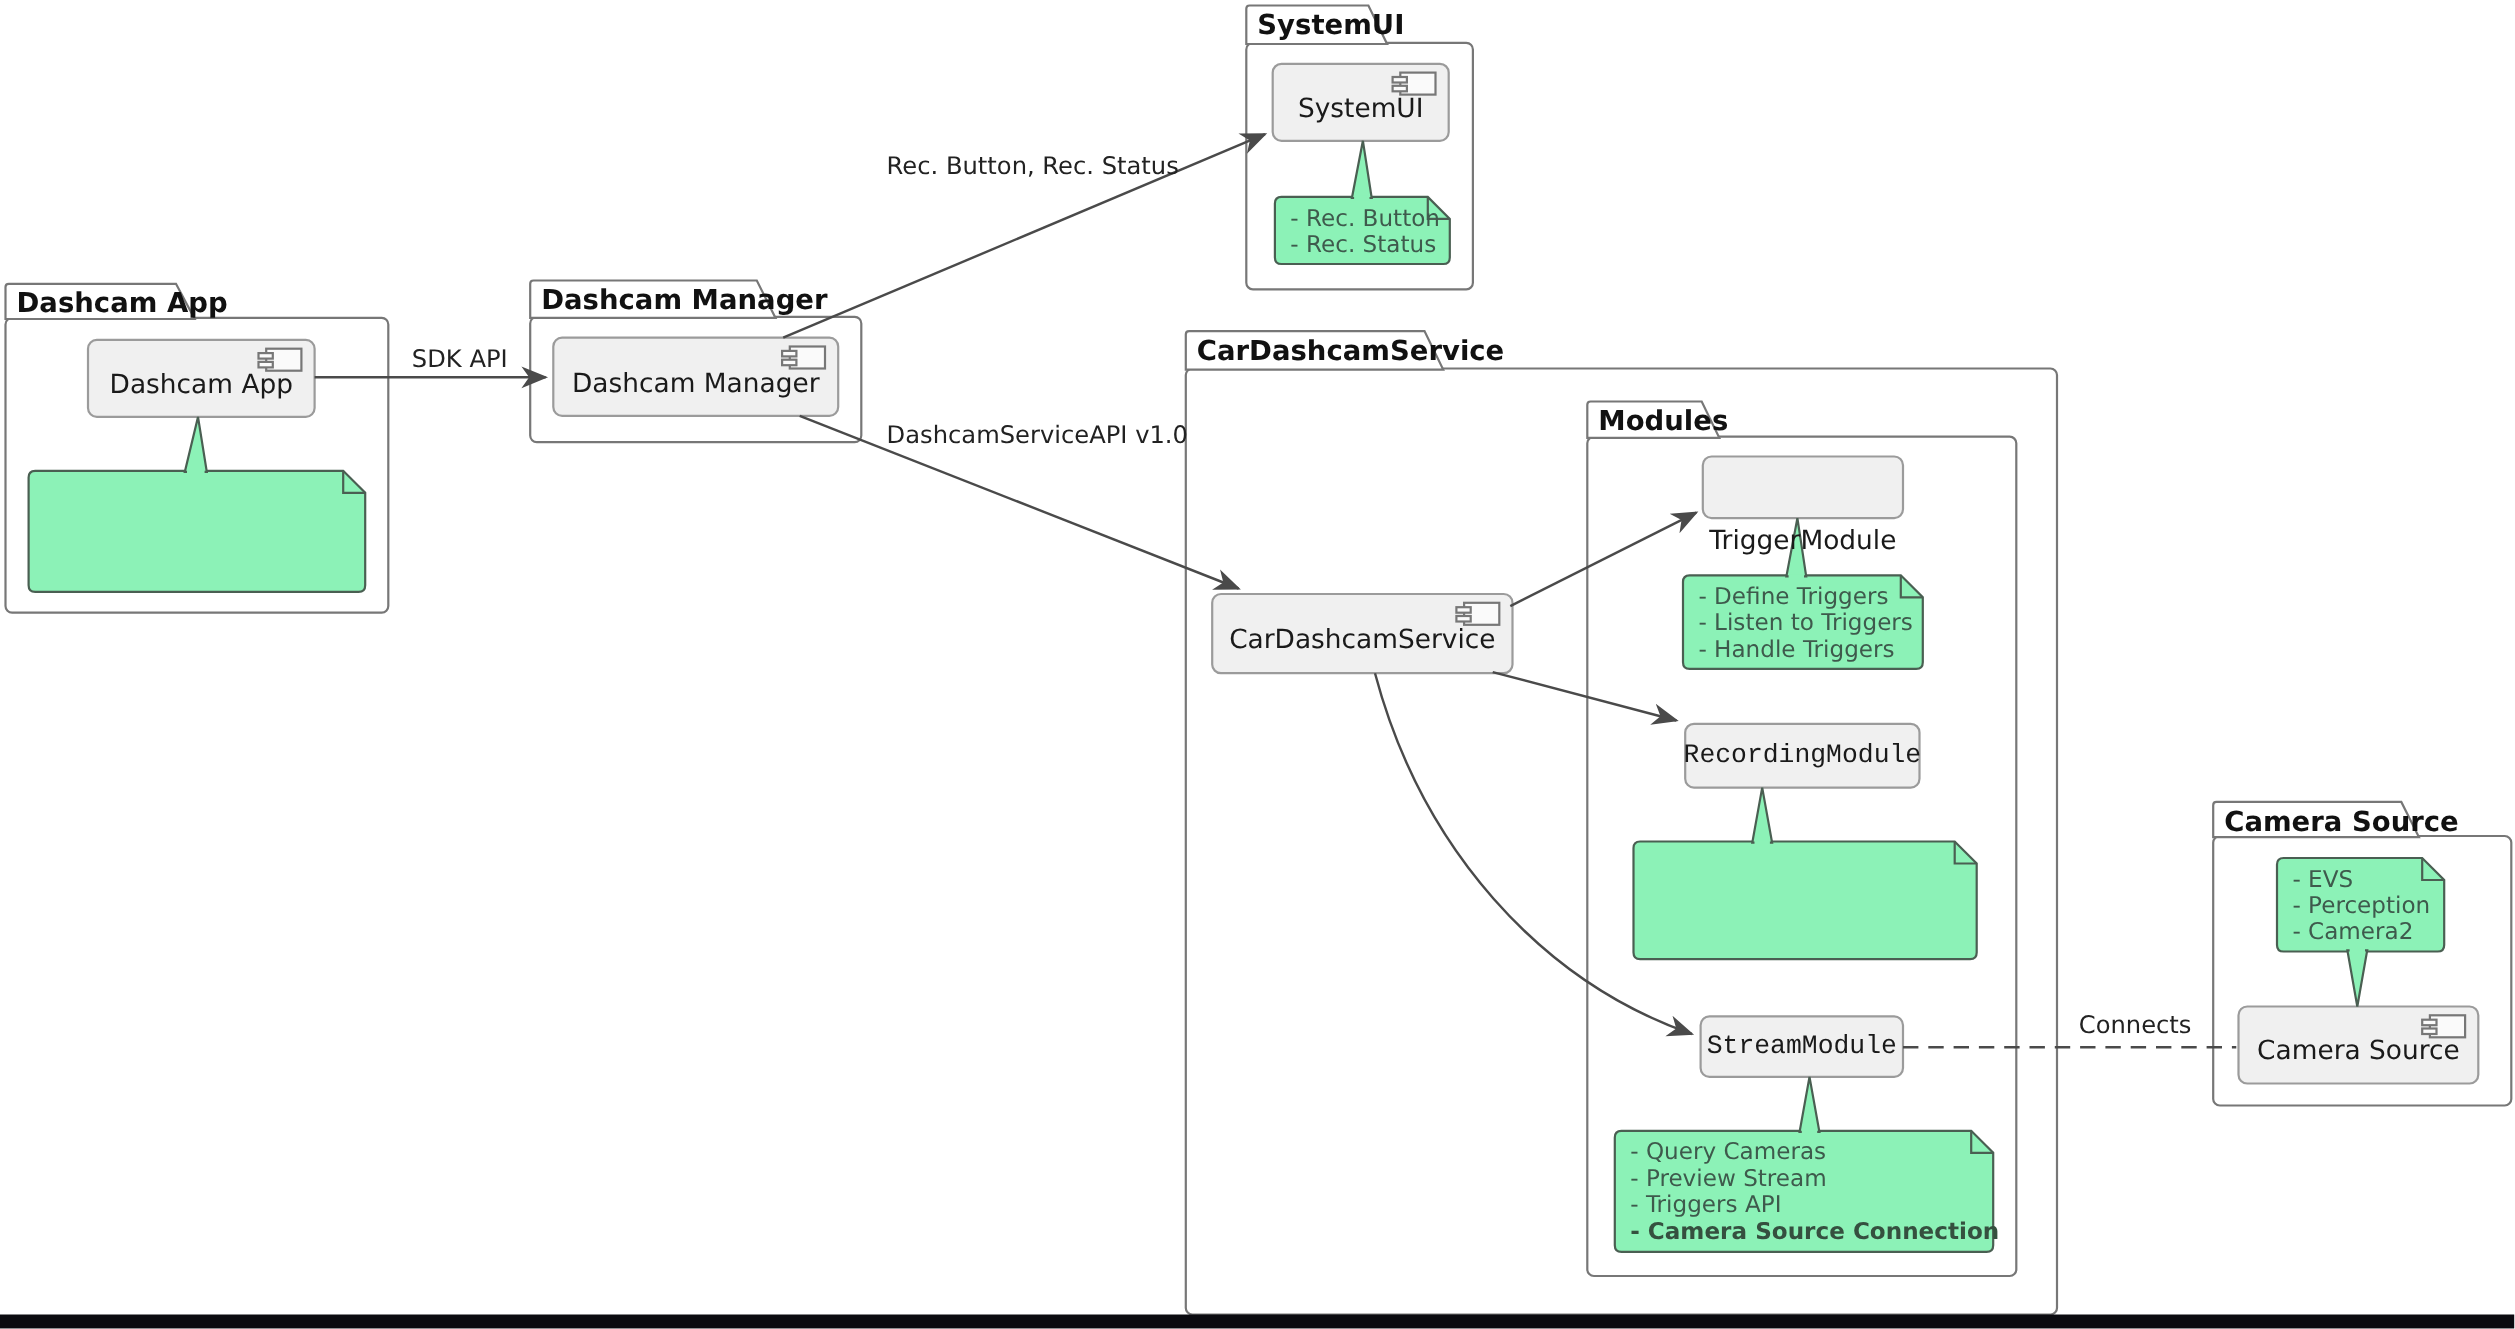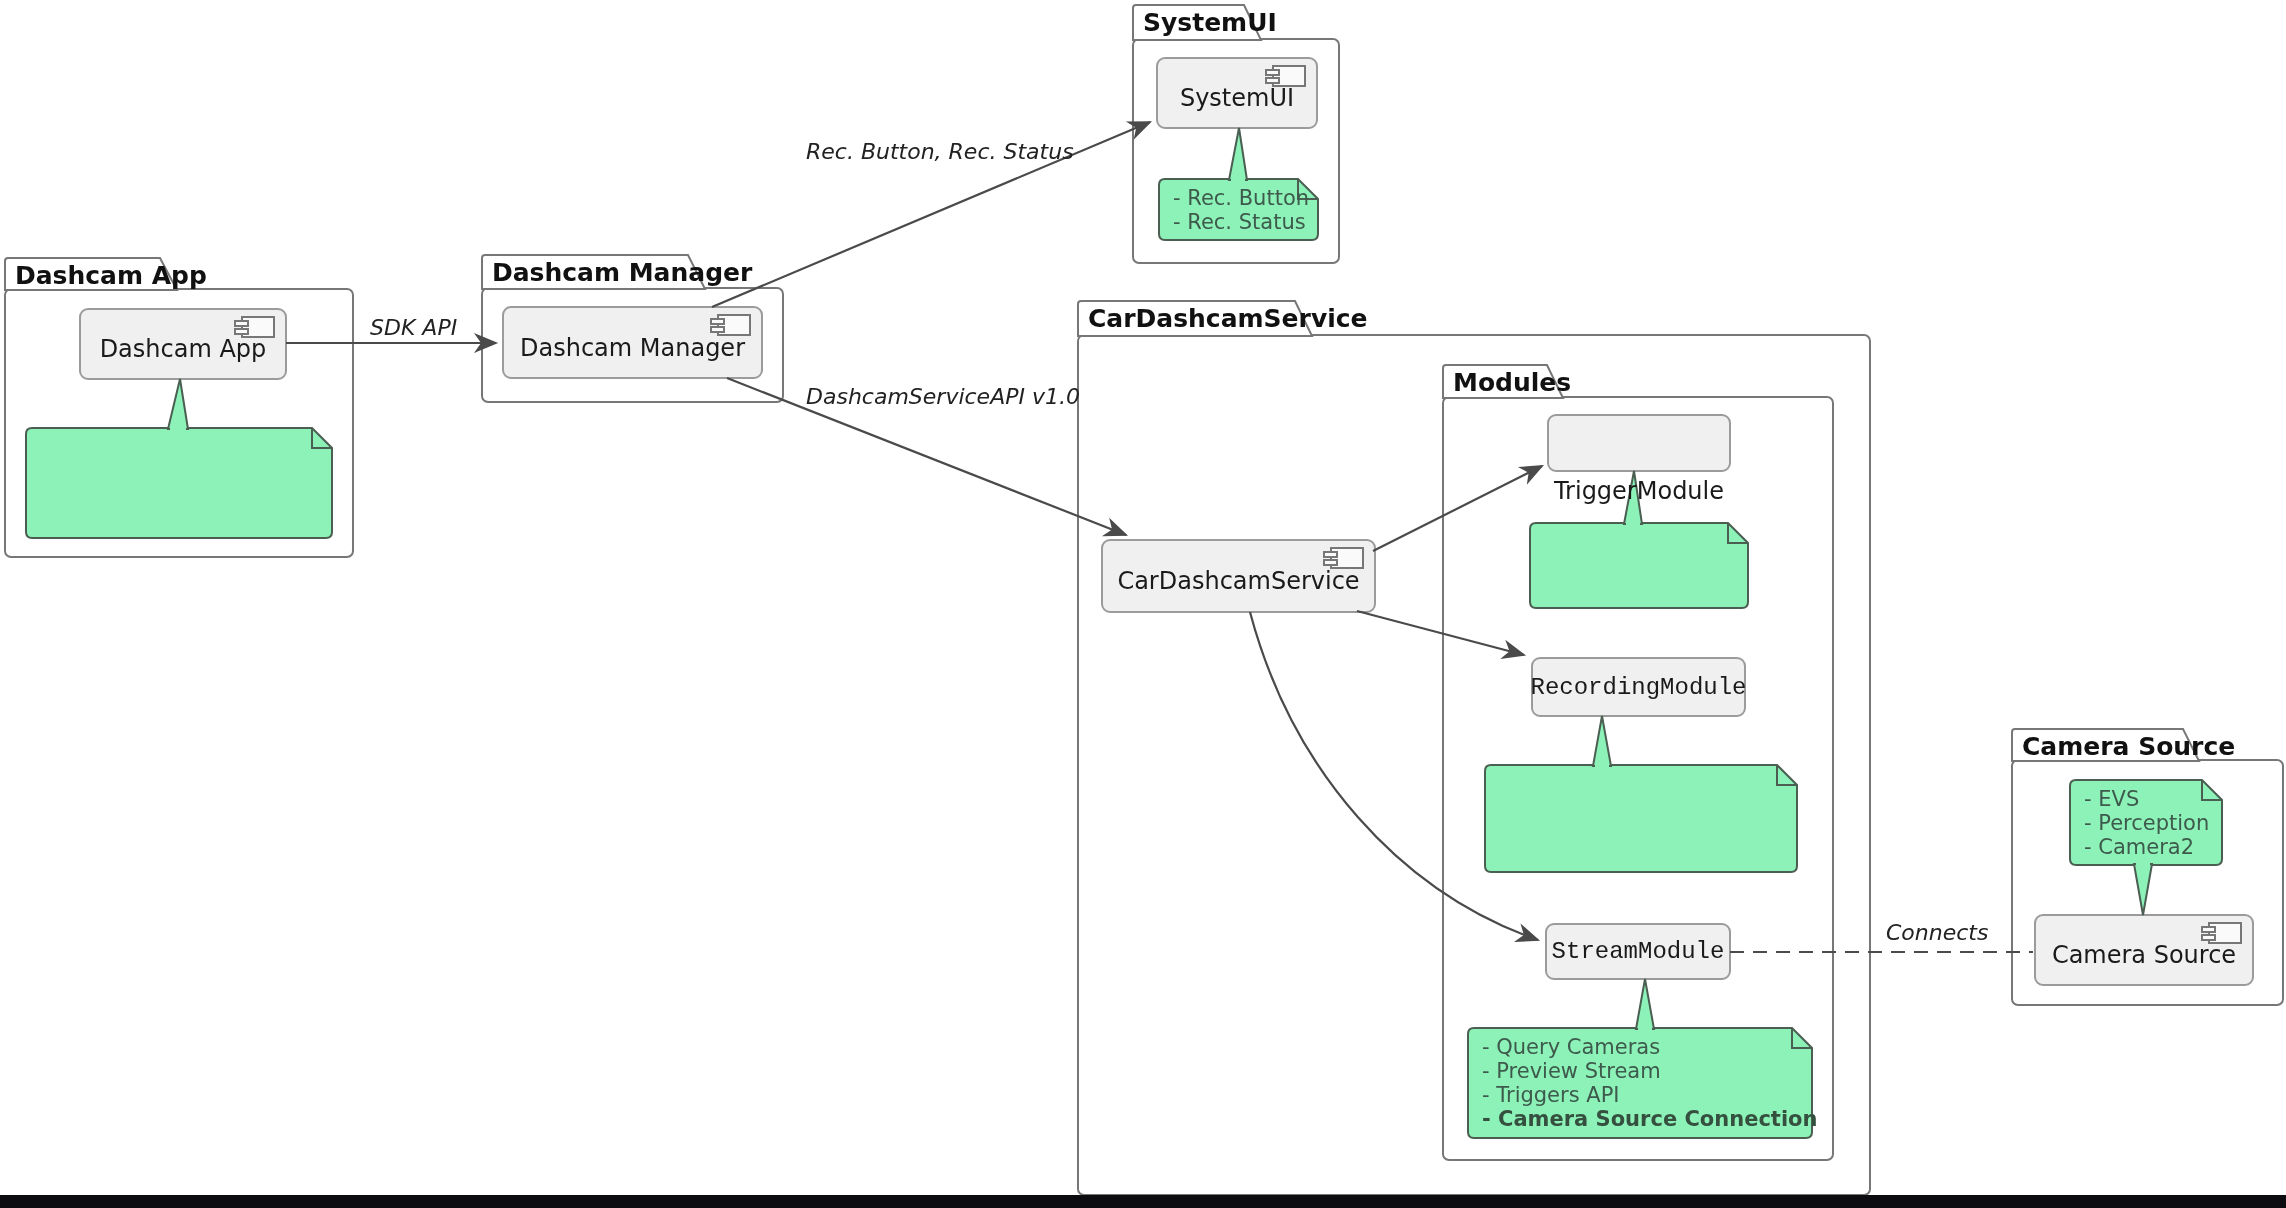--- a/index.html
+++ b/index.html
@@ -9,21 +9,21 @@
   #shapes{position:absolute;left:0;top:0;}
   .txt{position:absolute;white-space:nowrap;}
   .pkg-title{font-weight:bold;font-size:25px;color:#111;line-height:30px;height:30px;}
   .comp-label{display:flex;align-items:center;justify-content:center;
               font-size:24px;color:#1a1a1a;}
   .comp-label.iconned{padding-top:10px;box-sizing:border-box;}
   .note-text{font-size:21px;line-height:24px;color:#3E5A4C;}
   .note-line{white-space:nowrap;}
   .note-line.indent{padding-left:14px;}
   .note-line.bold{font-weight:bold;color:#35503F;}
-  .edge-label{font-size:22px;color:#222;line-height:26px;font-style:italic;}
+  .edge-label{font-size:22px;color:#222;text-align:center;line-height:26px;}
   .black-bar{position:absolute;background:#0b0b10;}
 </style>
 </head>
 <body>
 
 <div id="canvas">
 
 <svg id="shapes" width="2286" height="1208" viewBox="0 0 2286 1208">
   <defs>
     <marker id="arrowhead" viewBox="0 0 12 10" refX="10" refY="5" markerWidth="12" markerHeight="12" orient="auto">
@@ -148,20 +148,25 @@
 <div class="txt comp-label" style="left:1532px;top:658px;width:213px;height:58px;font-family:Liberation Mono, monospace;">RecordingModule</div>
 <div class="txt comp-label" style="left:1546px;top:924px;width:184px;height:55px;font-family:Liberation Mono, monospace;">StreamModule</div>
 <div class="txt comp-label iconned" style="left:2035px;top:915px;width:218px;height:70px;">Camera Source</div>
 
 
 <div class="txt note-text" style="left:1173px;top:186px;">
   <div class="note-line">- Rec. Button</div>
   <div class="note-line">- Rec. Status</div>
 </div>
 
+<div class="txt note-text" style="left:1544px;top:530px;">
+  <div class="note-line">- Define Triggers</div>
+  <div class="note-line">- Listen to Triggers</div>
+  <div class="note-line">- Handle Triggers</div>
+</div>
 
 
 <div class="txt note-text" style="left:1482px;top:1035px;">
   <div class="note-line">- Query Cameras</div>
   <div class="note-line">- Preview Stream</div>
   <div class="note-line">- Triggers API</div>
   <div class="note-line bold">- Camera Source Connection</div>
 </div>
 
 <div class="txt note-text" style="left:2084px;top:787px;">

